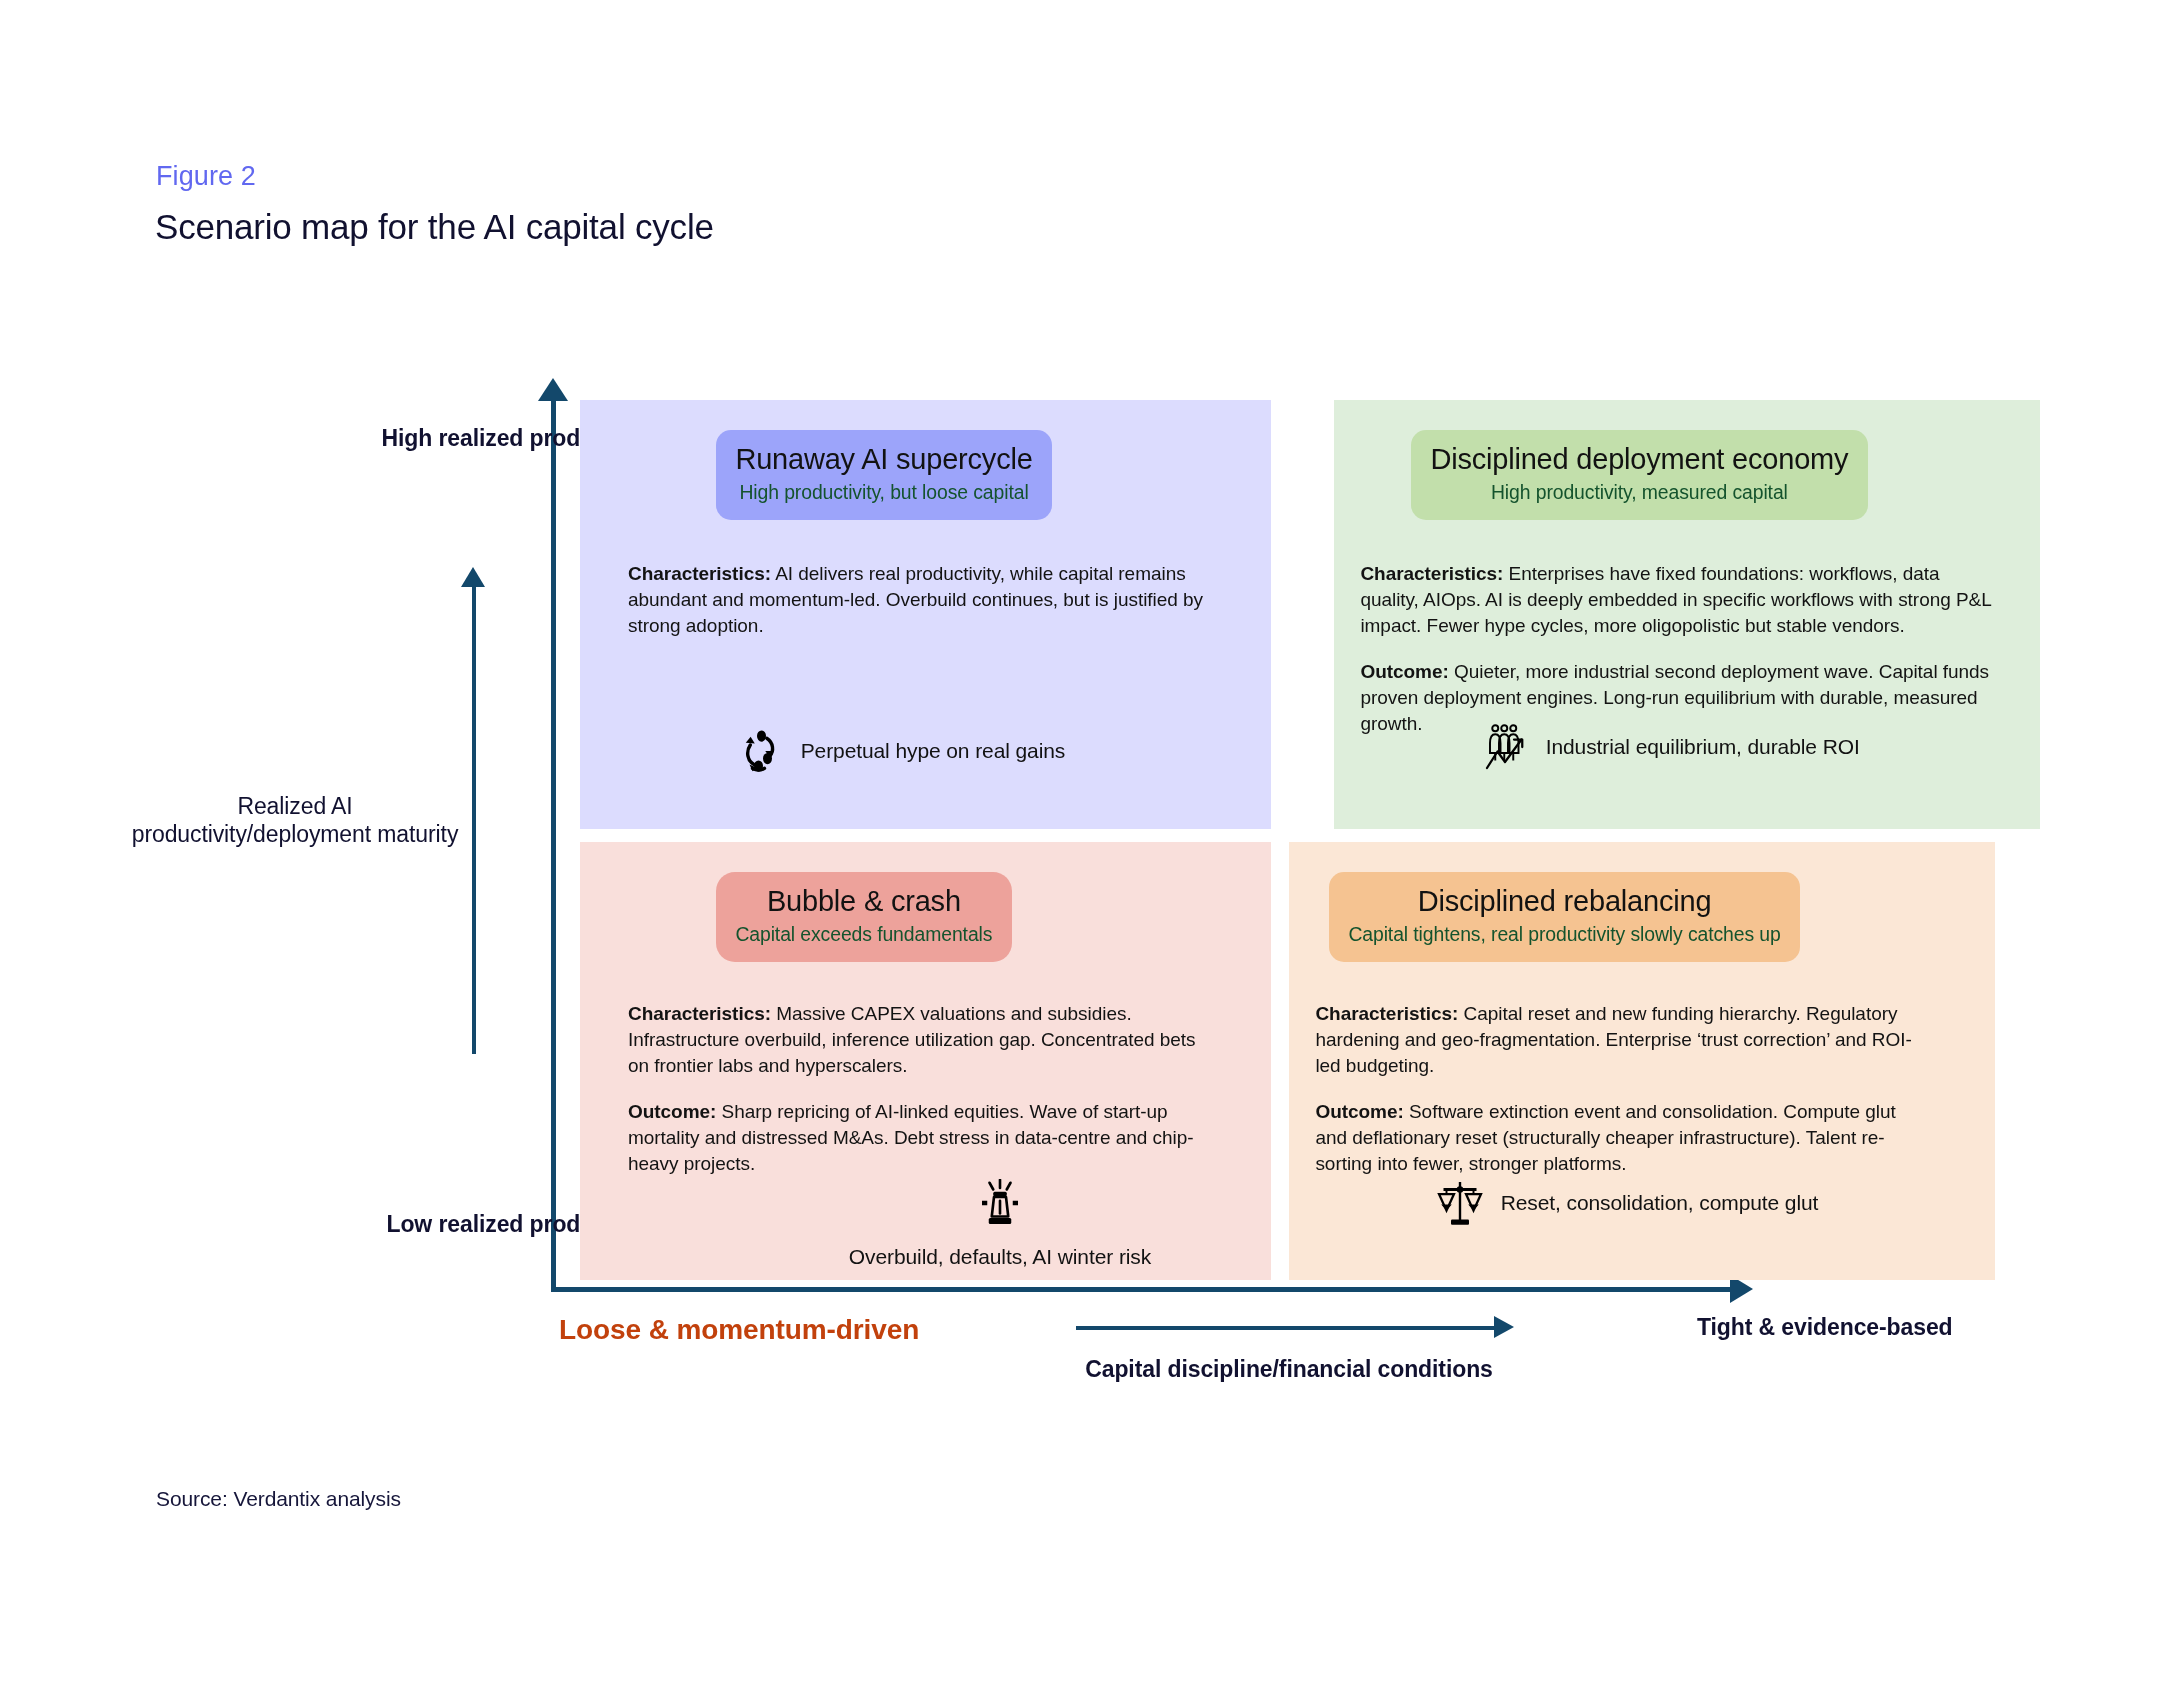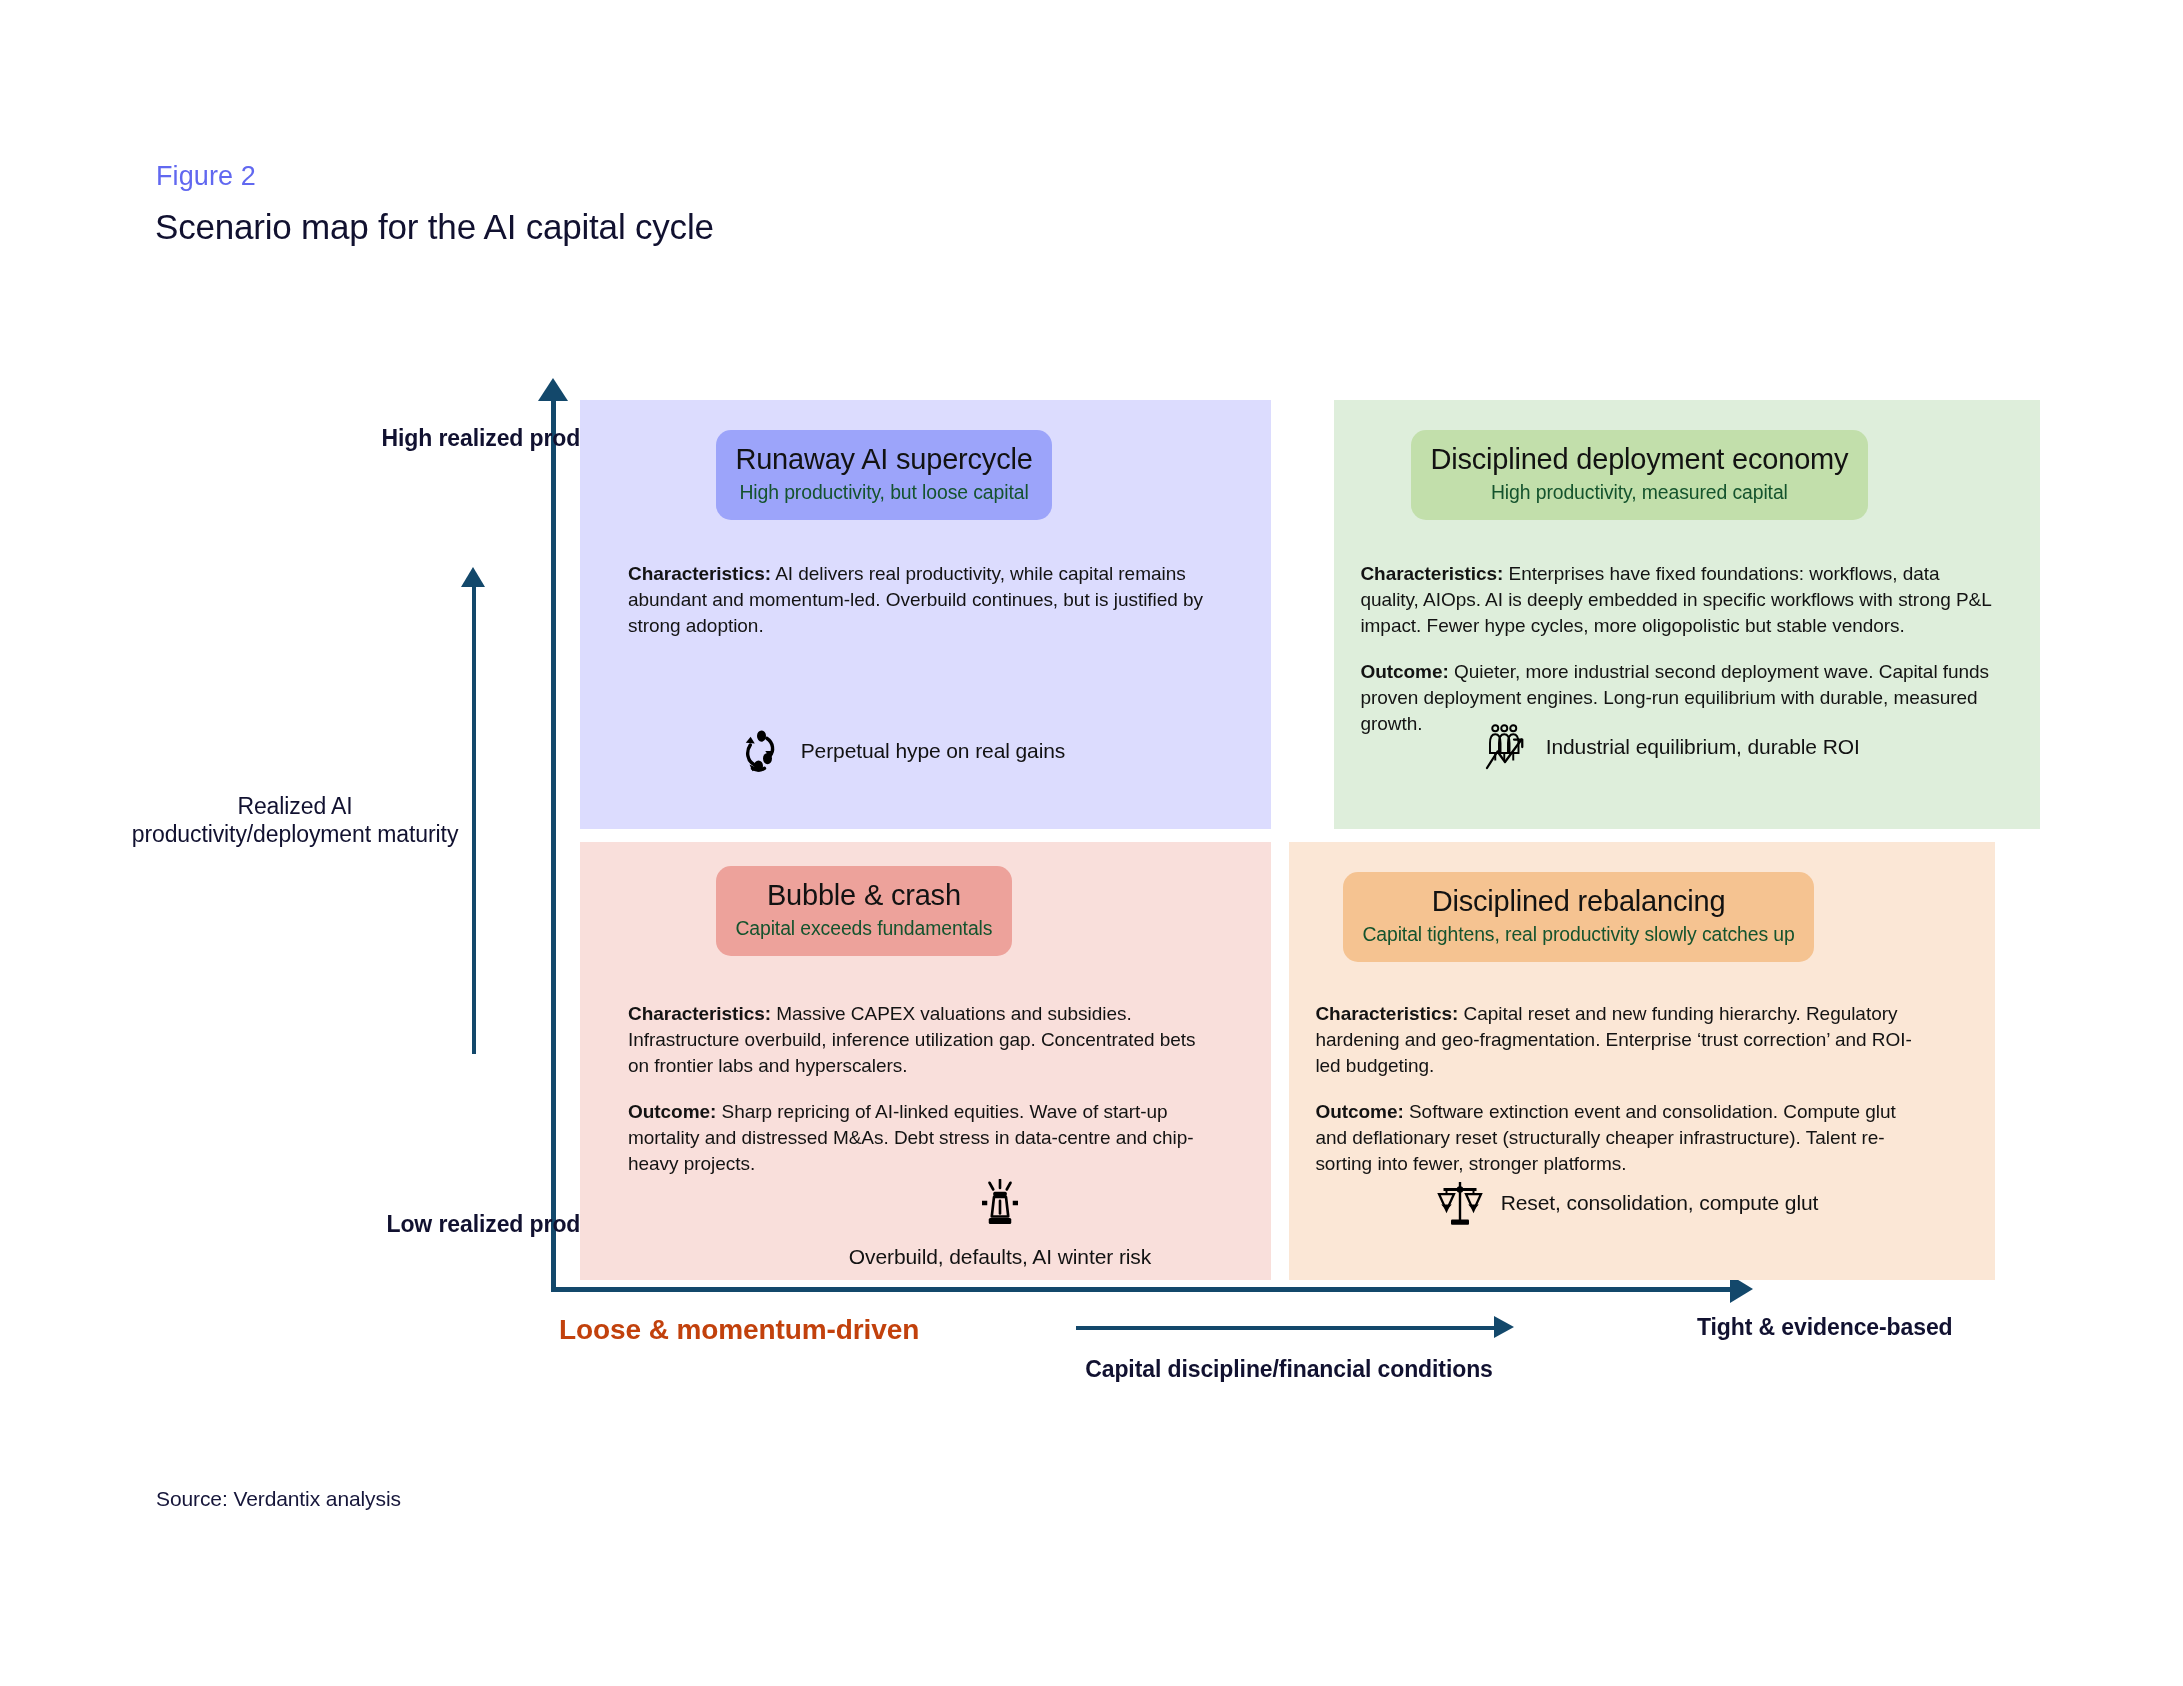--- a/index.html
+++ b/index.html
@@ -208,22 +208,22 @@
     font-weight: 400;
     letter-spacing: -0.1px;
     line-height: 1.2;
     margin-top: 4.4px;
     color: #14532d;
     white-space: nowrap;
   }
 
   .pill-tl { background: #9ca4fa; left: 136px;  top: 30px;  }
   .pill-tr { background: #c2dfab; left: 77px;  top: 30px;  }
-  .pill-bl { background: #eda29b; left: 136px;  top: 24px;  }
-  .pill-br { background: #f5c391; left: 54px;  top: 30px;  }
+  .pill-bl { background: #eda29b; left: 136px;  top: 30px; border-radius: 19px;  }
+  .pill-br { background: #f5c391; left: 40px;  top: 30px;  }
 
   .body-text {
     position: absolute;
     font-size: 19px;
     line-height: 1.38;
     letter-spacing: -0.04px;
     color: #131313;
   }
   .body-text b { font-weight: 700; }
   .body-text p { margin-bottom: 19.4px; }

